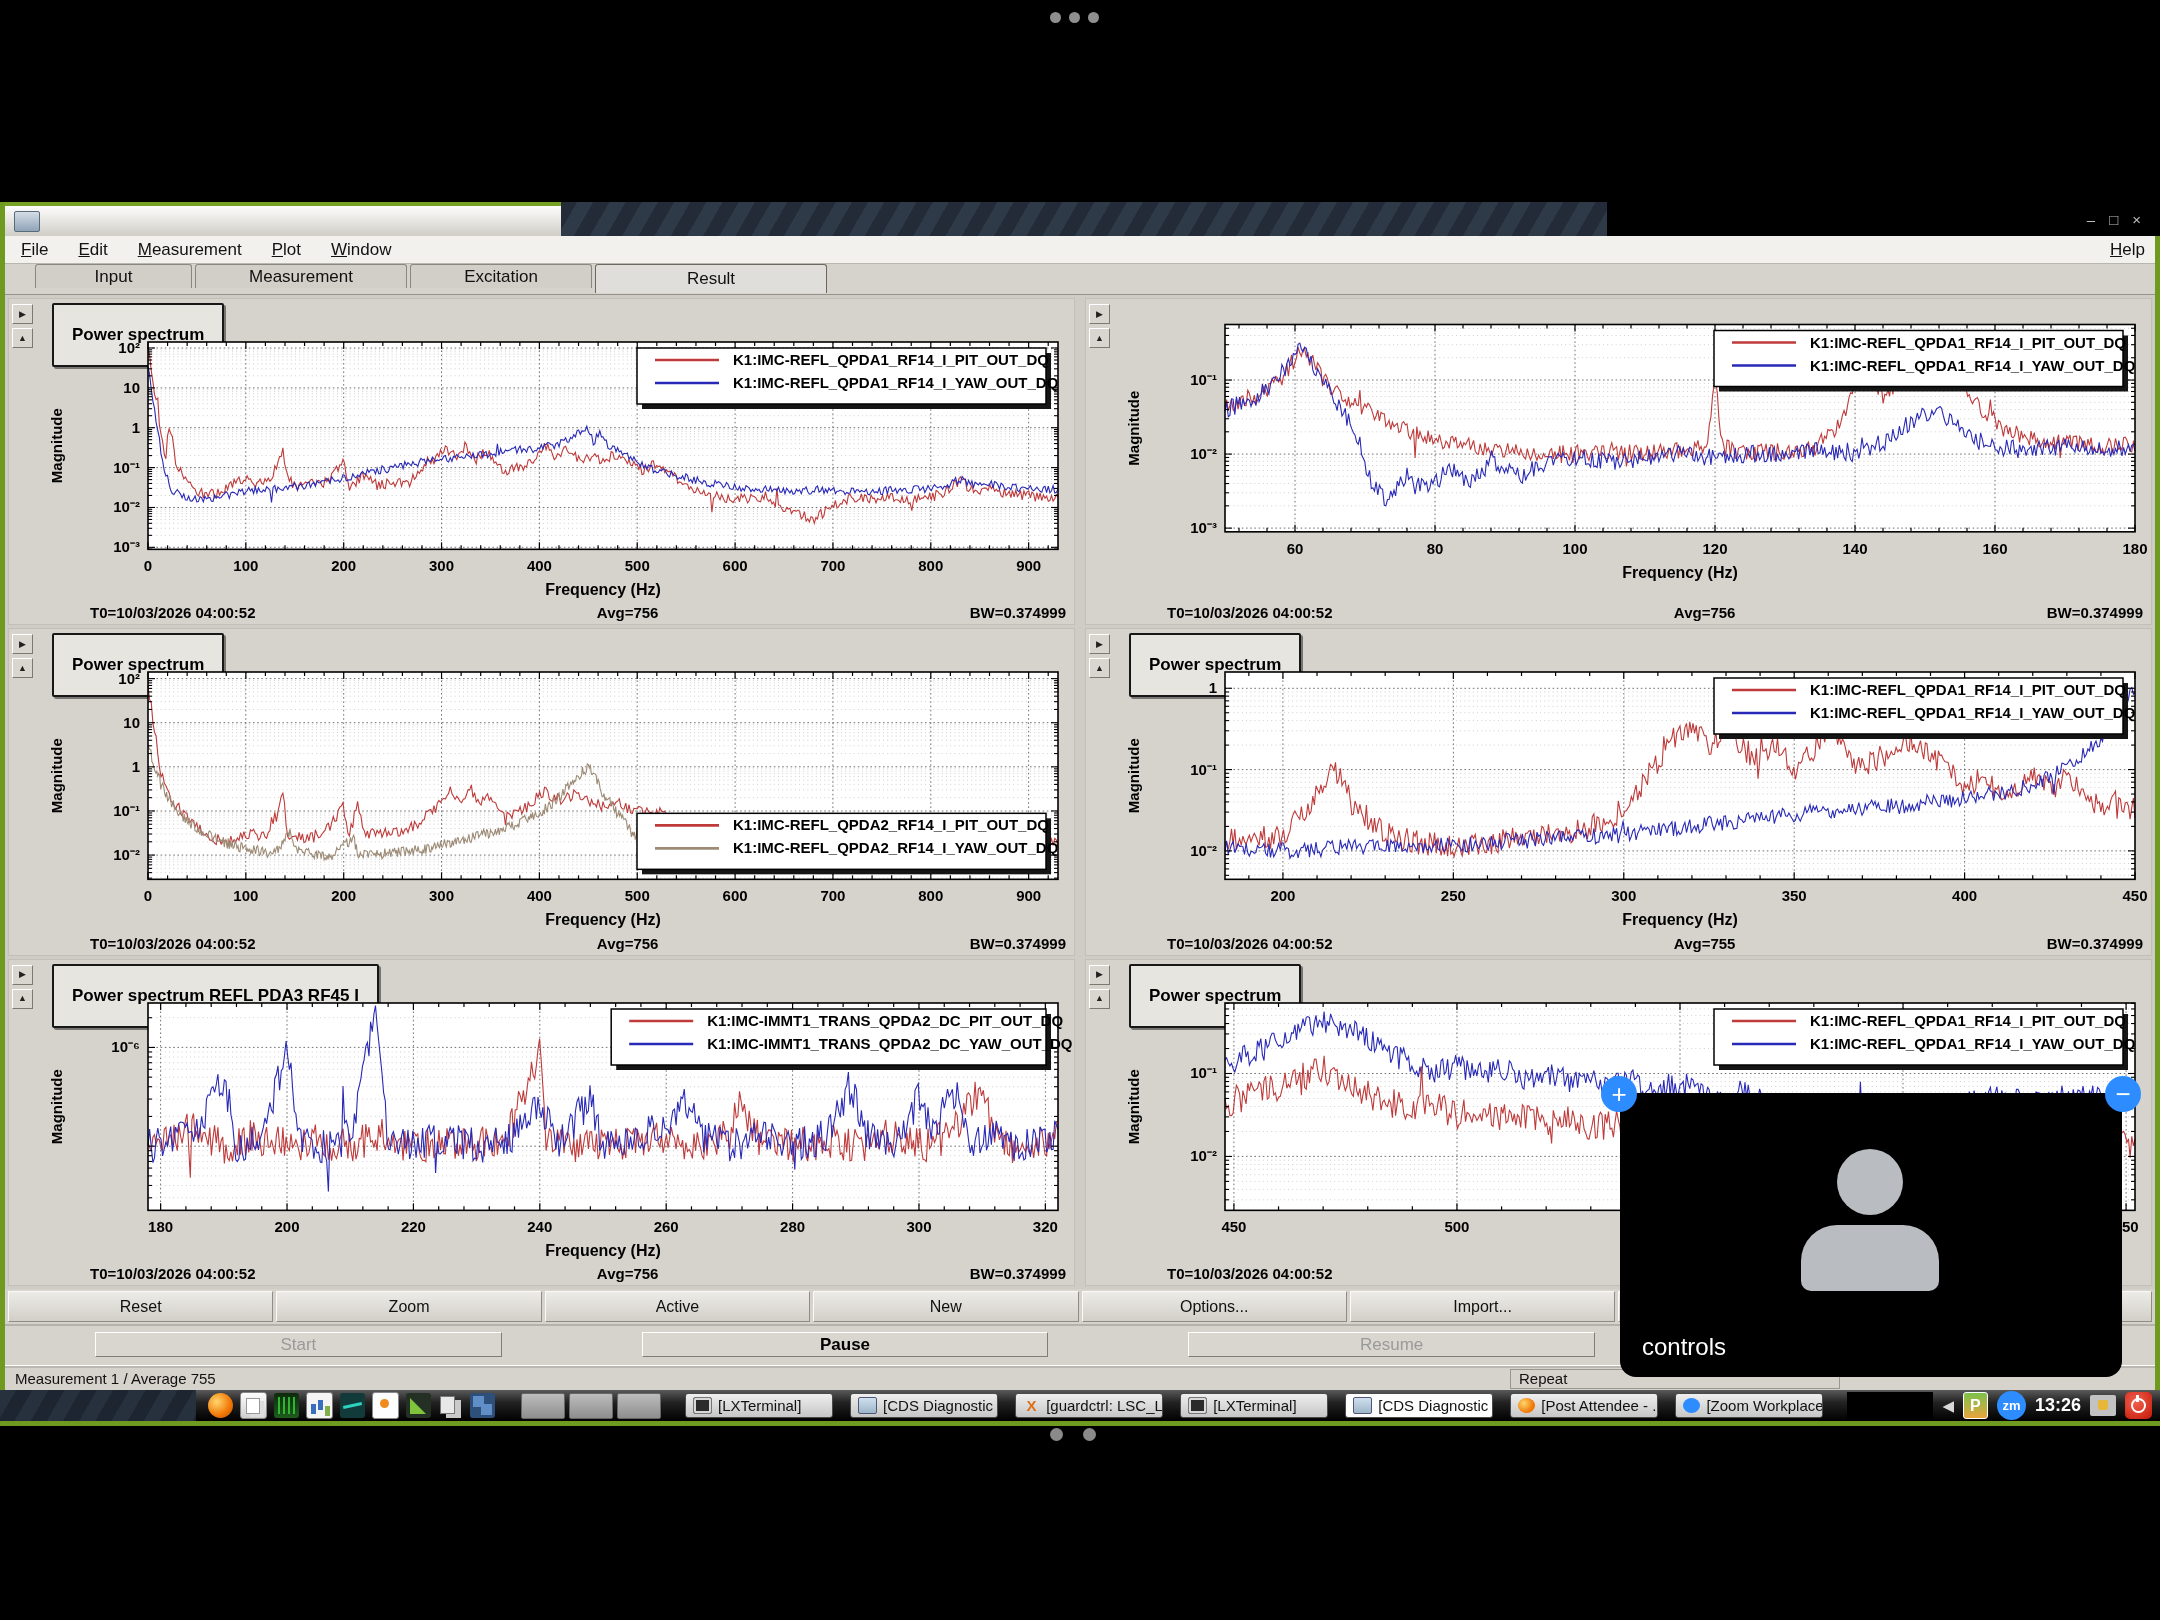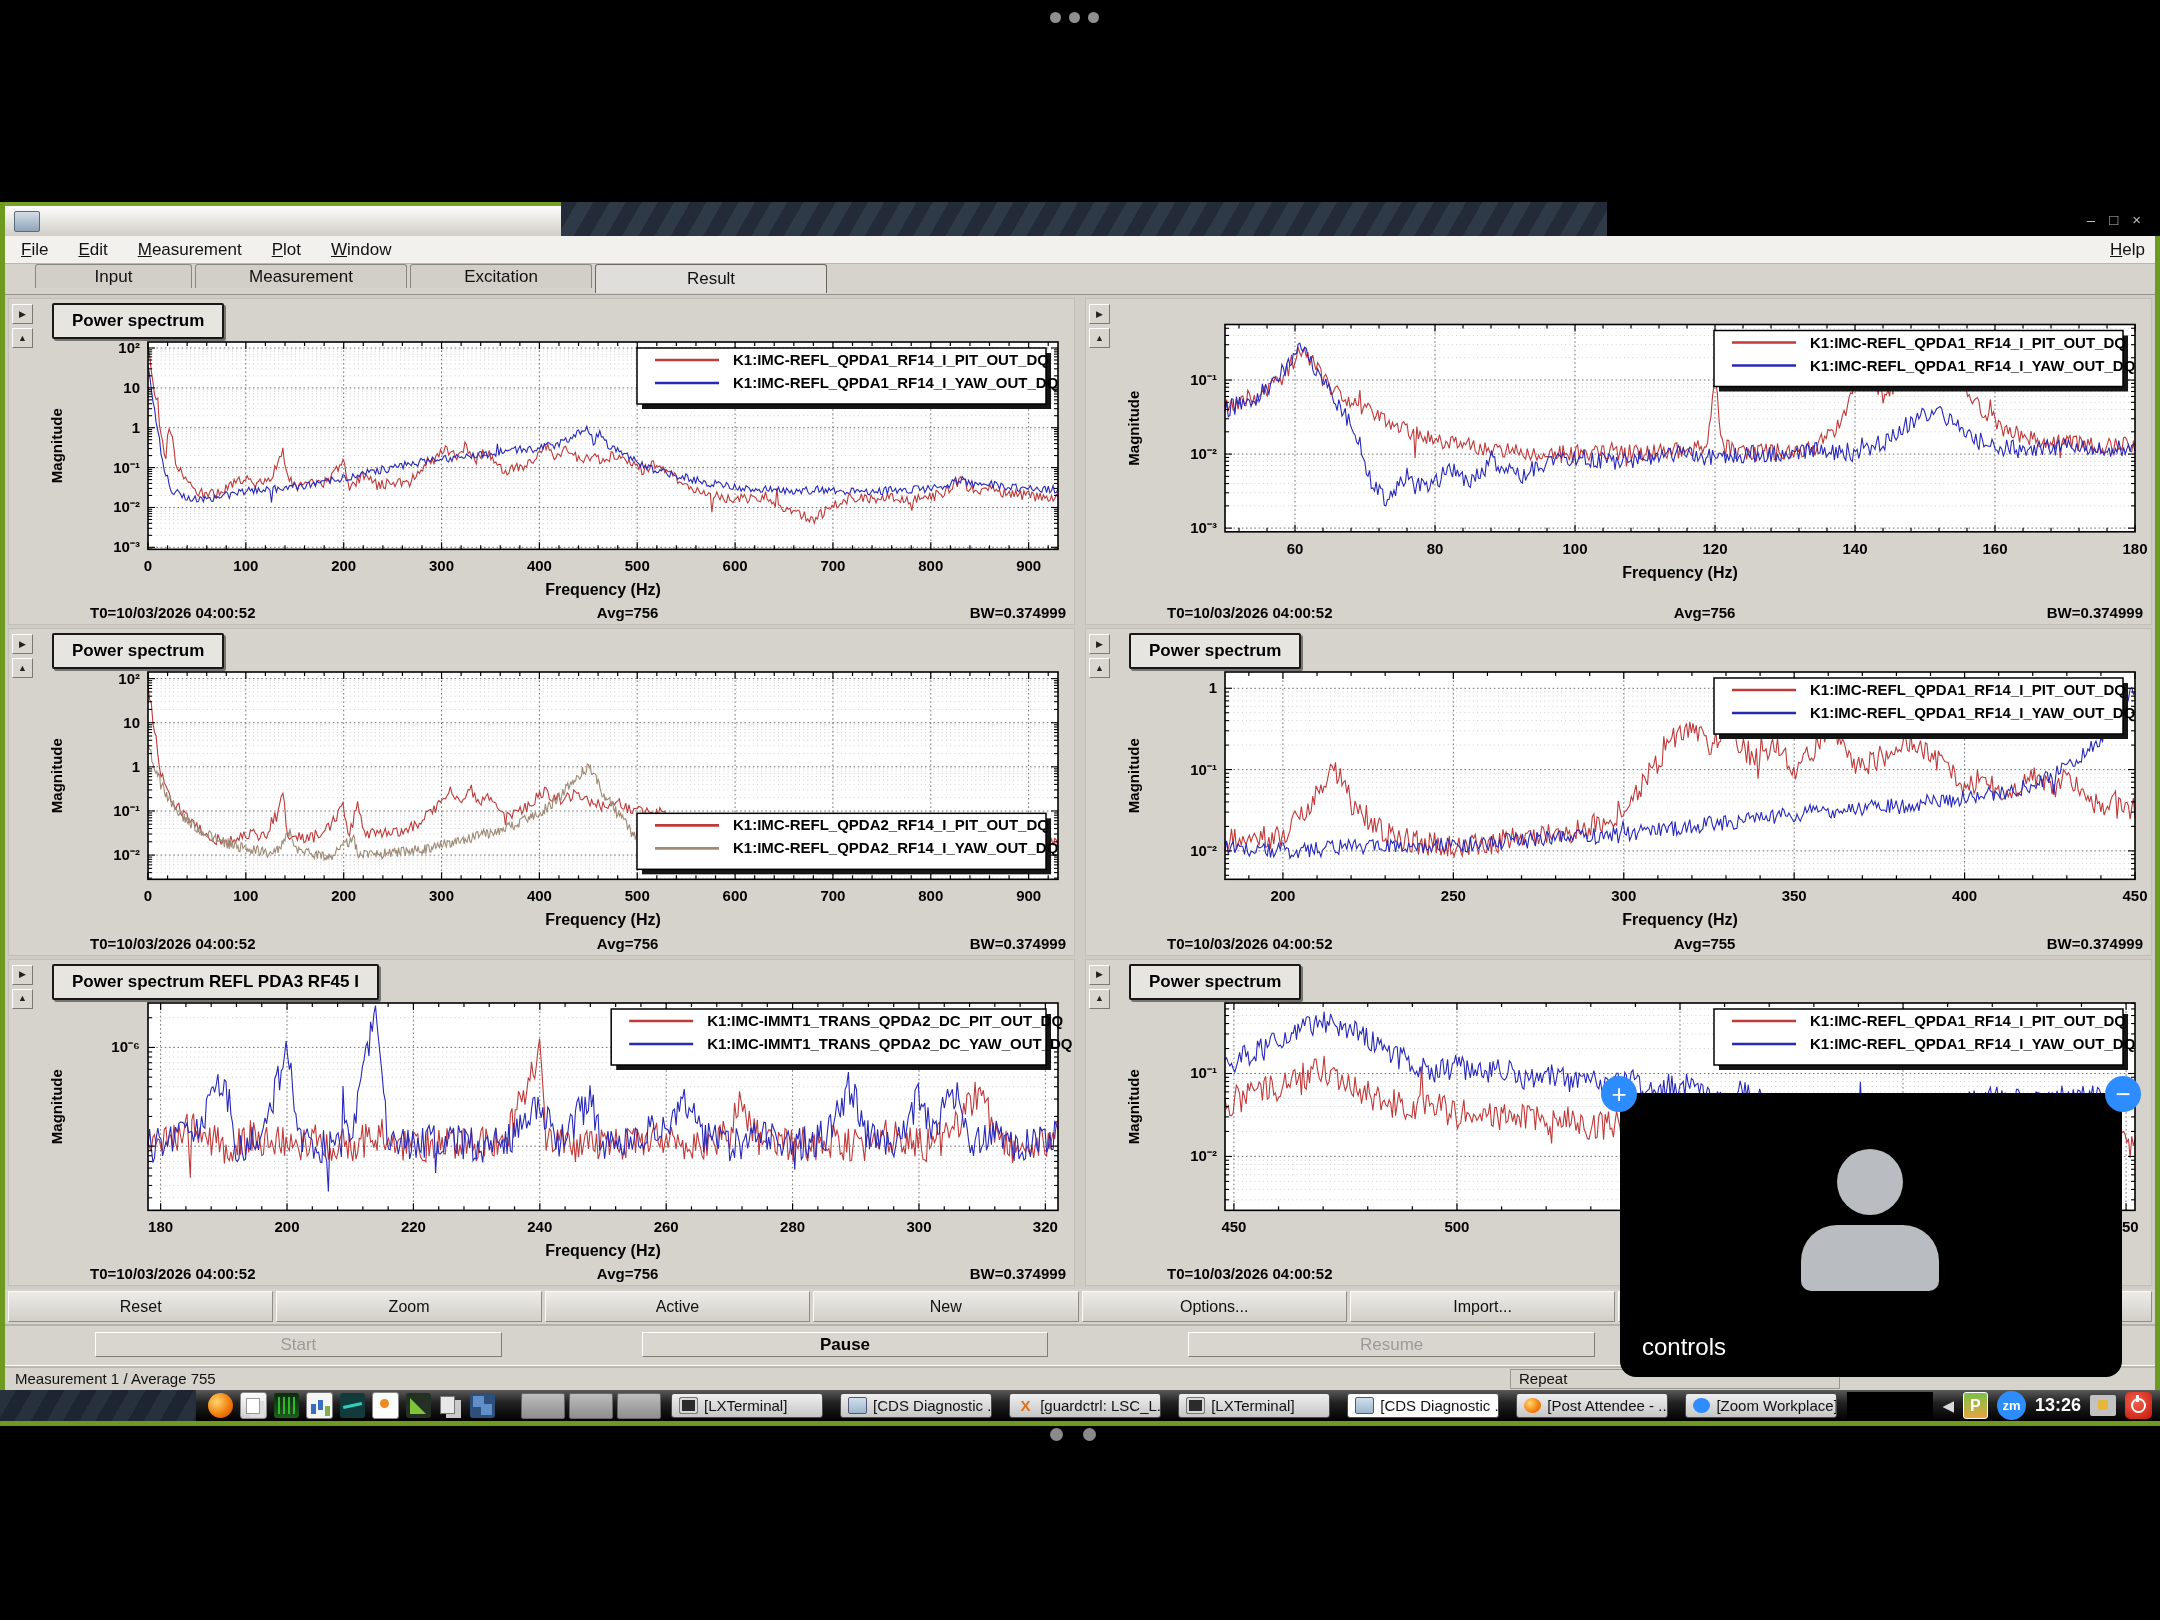--- a/index.html
+++ b/index.html
@@ -37,21 +37,21 @@
 
   .plotgrid{flex:1;display:grid;grid-template-columns:1fr 1fr;grid-template-rows:1fr 1fr 1fr;gap:3px 10px;
       padding:3px 3px;box-sizing:border-box;background:#cfccc5;min-height:0;}
   .panel{display:flex;background:#d6d3cc;min-height:0;min-width:0;border:1px solid #c2bfb8;}
   .pane-strip{width:27px;display:flex;flex-direction:column;gap:4px;padding-top:5px;align-items:center;flex:0 0 auto;}
   .mini{width:21px;height:20px;font-size:9px;line-height:9px;background:#d9d6cf;border:1px solid;
       border-color:#ffffff #7a7a72 #7a7a72 #ffffff;padding:0;color:#222;}
   .pane-main{flex:1;display:flex;flex-direction:column;min-width:0;min-height:0;}
   .plot-title-row{height:31px;padding:4px 0 0 16px;flex:0 0 auto;}
   .plot-title{background:#e7e5df;border:2px solid #171717;border-radius:2px;box-shadow:2px 2px 0 rgba(40,40,40,.55);
-      font-weight:bold;font-size:17px;padding:6px 18px;font-family:"Liberation Sans",sans-serif;}
+      font-weight:bold;font-size:17px;padding:20px 18px;font-family:"Liberation Sans",sans-serif;}
   .plot-svg{flex:1;width:100%;min-height:0;display:block;}
   .plot-footer{height:23px;display:flex;align-items:center;font-weight:bold;font-size:15px;color:#000;flex:0 0 auto;}
   .ft-t0{width:44%;padding-left:54px;box-sizing:border-box;}
   .ft-avg{width:26%;text-align:center;}
   .ft-bw{flex:1;text-align:right;padding-right:8px;}
 
   .toolbar{height:31px;display:flex;gap:3px;padding:2px 3px;background:#d6d3cc;flex:0 0 auto;}
   .toolbtn{flex:1;background:linear-gradient(#ecebe7,#d2cfc8);border:1px solid;border-color:#fafaf8 #8f8c85 #8f8c85 #fafaf8;
       font-size:16px;color:#111;font-family:"Liberation Sans",sans-serif;}
 
@@ -85,21 +85,21 @@
   .l-docdot::after{content:"";position:absolute;left:7px;top:6px;width:9px;height:9px;border-radius:50%;background:#f08a1d;}
   .l-wedge{background:#233023;}
   .l-wedge::after{content:"";position:absolute;left:4px;bottom:4px;border-left:16px solid #7fc43a;border-top:16px solid transparent;}
   .l-copy{background:transparent;}
   .l-copy::after{content:"";position:absolute;left:2px;top:3px;width:13px;height:16px;background:#e8e8e8;border:1px solid #777;box-shadow:6px 4px 0 #c9c9c9;}
   .l-pager{background:#2d4f79;}
   .l-pager::after{content:"";position:absolute;left:3px;top:3px;width:11px;height:11px;background:#5f8fc6;box-shadow:8px 8px 0 #5f8fc6;}
   .pager-cells{display:flex;gap:4px;margin-left:14px;flex:0 0 auto;}
   .pager-cell{width:42px;height:24px;background:linear-gradient(#bdbdbd,#8e8e8e);border:1px solid #666;border-radius:2px;}
 
-  .taskwins{display:flex;gap:17px;flex:1;margin:0 10px;min-width:0;align-items:center;}
+  .taskwins{display:flex;gap:17px;flex:1;margin:0 24px;min-width:0;align-items:center;}
   .taskbtn{flex:1;max-width:216px;height:25px;background:linear-gradient(#efefef,#c6c6c6);border:1px solid #4a4a4a;border-radius:3px;
       display:flex;align-items:center;gap:6px;padding:0 7px;font-size:15px;overflow:hidden;white-space:nowrap;color:#111;}
   .taskbtn.active{background:#fdfdfd;}
   .tw-icon{width:17px;height:15px;flex:0 0 auto;border-radius:2px;}
   .i-terminal{background:#2b2b2b;border:1px solid #777;box-shadow:inset 0 0 0 2px #d8d8d8;}
   .i-window{background:linear-gradient(#cfe0ee,#9db6c9);border:1px solid #557;}
   .i-guard{background:transparent;color:#e07018;font-weight:bold;font-size:15px;line-height:15px;text-align:center;}
   .i-firefox{background:radial-gradient(circle at 35% 35%,#ffd76e,#f07605 65%);border-radius:50%;}
   .i-zoom{background:#2d8cff;border-radius:50%;color:#fff;font-size:7px;display:flex;align-items:center;justify-content:center;}
 

